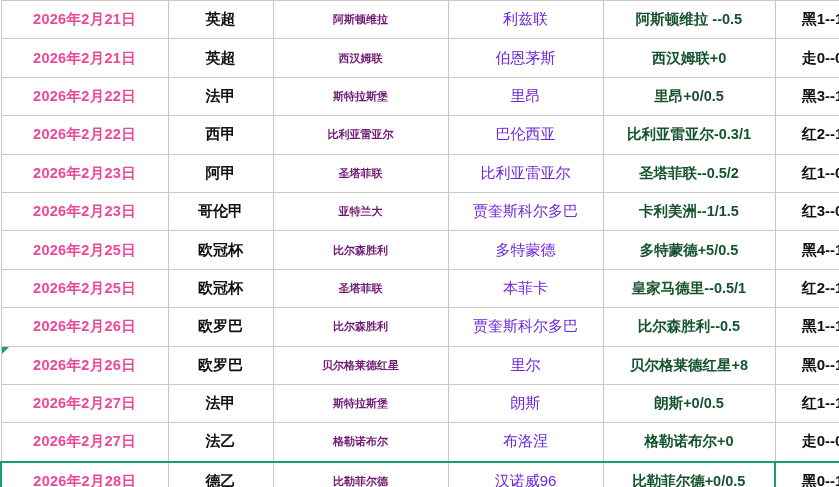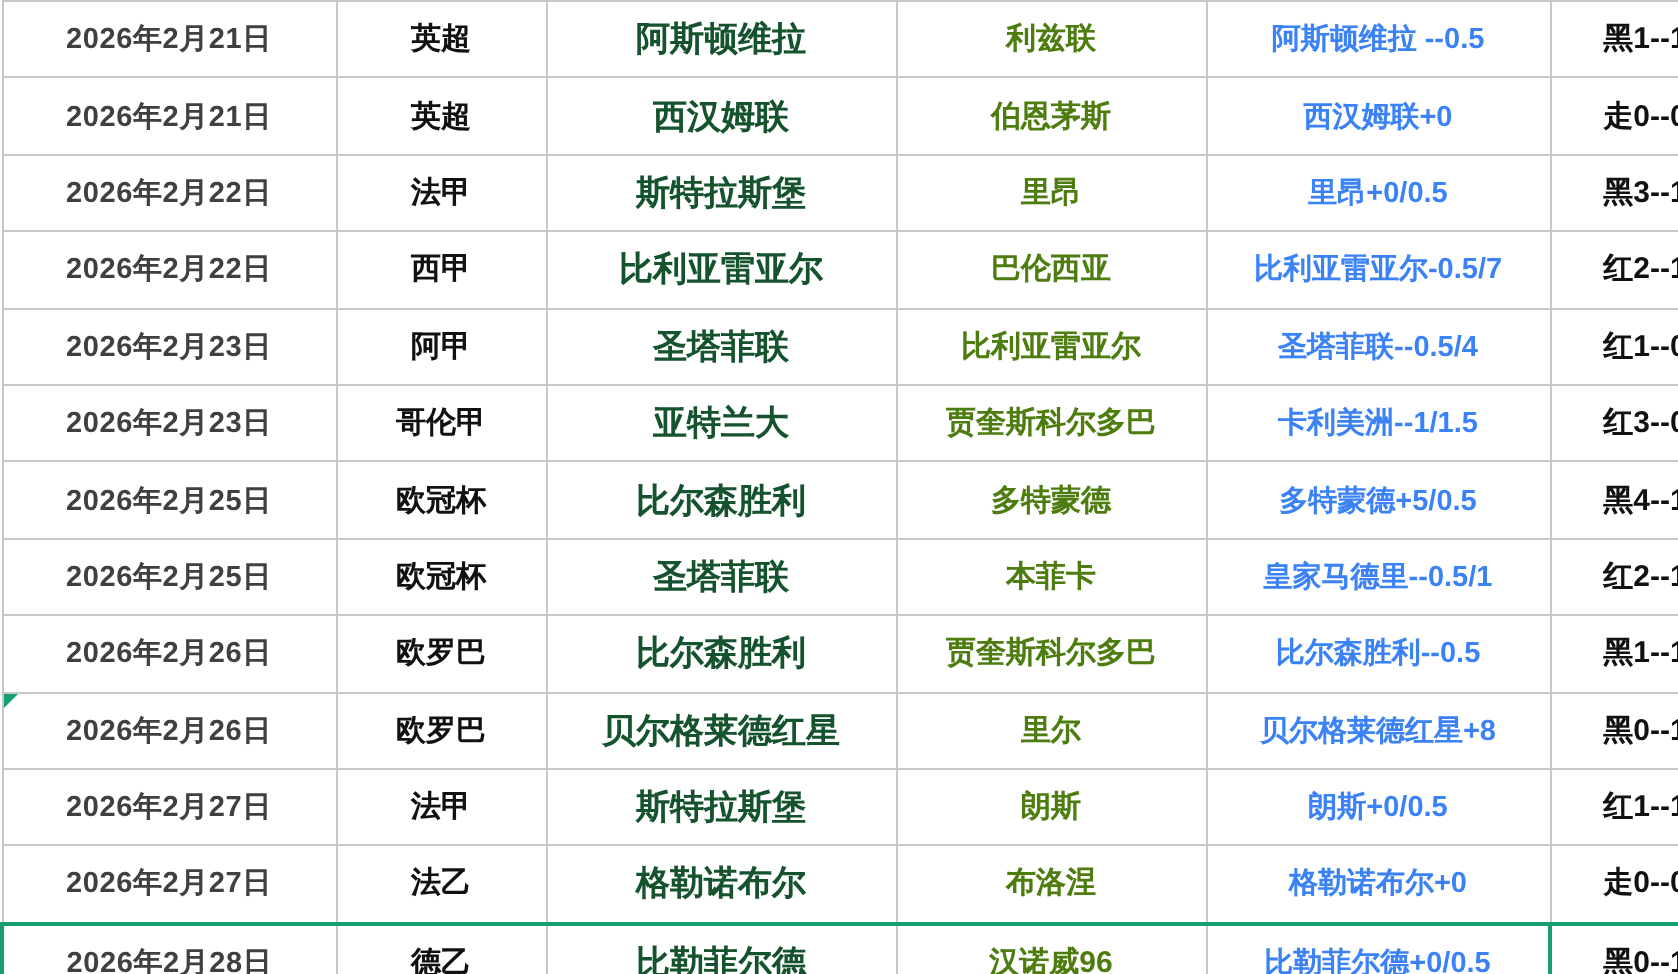--- a/index.html
+++ b/index.html
@@ -24,46 +24,46 @@
     text-align: center;
     vertical-align: middle;
     padding: 0 2px;
     overflow: hidden;
     white-space: nowrap;
   }
   td.c-date {
     width: 162px;
     font-size: 14.5px;
     font-weight: bold;
-    color: #404040;
+    color: #ec4899;
     letter-spacing: 0.3px;
   }
   td.c-league {
     width: 100px;
     font-size: 15px;
     font-weight: bold;
     color: #111111;
   }
   td.c-home {
     width: 170px;
-    font-size: 17px;
-    font-weight: bold;
-    color: #14532d;
+    font-size: 11px;
+    font-weight: bold;
+    color: #701a75;
   }
   td.c-away {
     width: 150px;
     font-size: 15px;
-    font-weight: bold;
-    color: #4d7c0f;
+    font-weight: normal;
+    color: #6d28d9;
   }
   td.c-pick {
     width: 167px;
     font-size: 14.5px;
     font-weight: bold;
-    color: #3b82f6;
+    color: #14532d;
   }
   td.c-result {
     width: 90px;
     font-size: 15px;
     font-weight: bold;
     color: #111111;
   }
   
   tr.highlight td {
     border-top: 2px solid #149e72;
@@ -119,29 +119,29 @@
         <td class="c-home">斯特拉斯堡</td>
         <td class="c-away">里昂</td>
         <td class="c-pick">里昂+0/0.5</td>
         <td class="c-result">黑3--1</td>
       </tr>
       <tr>
         <td class="c-date">2026年2月22日</td>
         <td class="c-league">西甲</td>
         <td class="c-home">比利亚雷亚尔</td>
         <td class="c-away">巴伦西亚</td>
-        <td class="c-pick">比利亚雷亚尔-0.5/7</td>
+        <td class="c-pick">比利亚雷亚尔-0.3/1</td>
         <td class="c-result">红2--1</td>
       </tr>
       <tr>
         <td class="c-date">2026年2月23日</td>
         <td class="c-league">阿甲</td>
         <td class="c-home">圣塔菲联</td>
         <td class="c-away">比利亚雷亚尔</td>
-        <td class="c-pick">圣塔菲联--0.5/4</td>
+        <td class="c-pick">圣塔菲联--0.5/2</td>
         <td class="c-result">红1--0</td>
       </tr>
       <tr>
         <td class="c-date">2026年2月23日</td>
         <td class="c-league">哥伦甲</td>
         <td class="c-home">亚特兰大</td>
         <td class="c-away">贾奎斯科尔多巴</td>
         <td class="c-pick">卡利美洲--1/1.5</td>
         <td class="c-result">红3--0</td>
       </tr>

